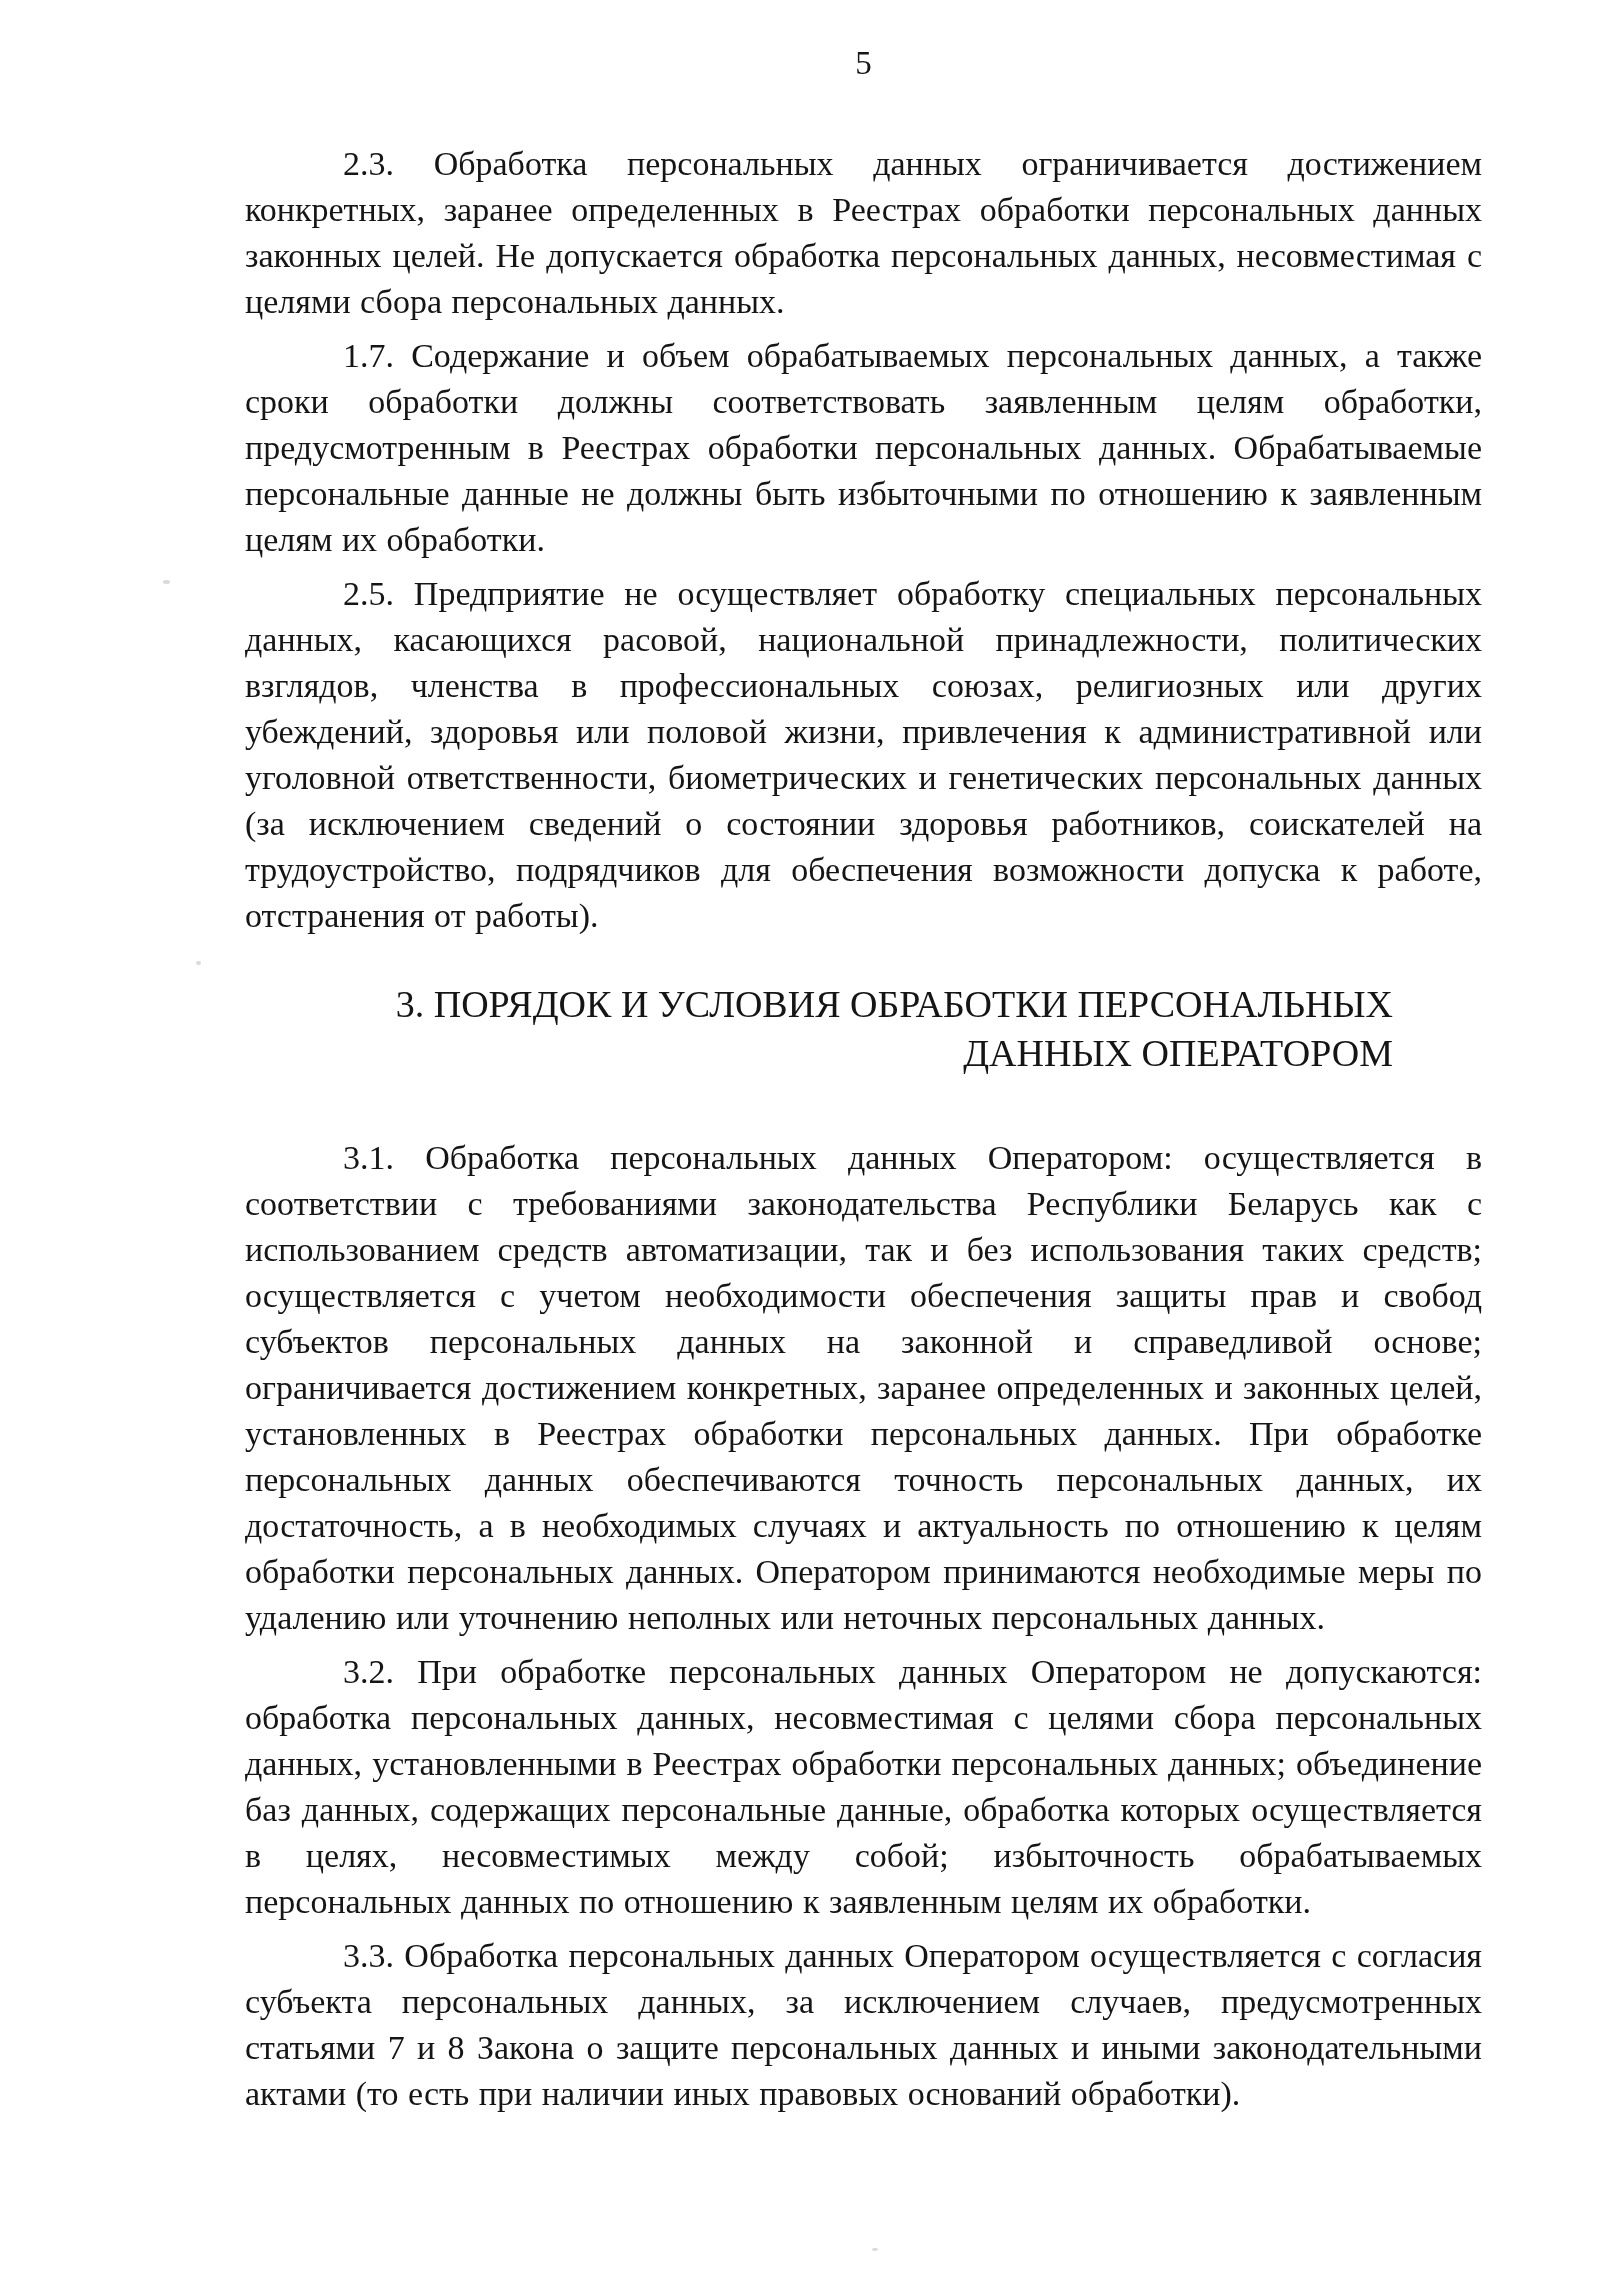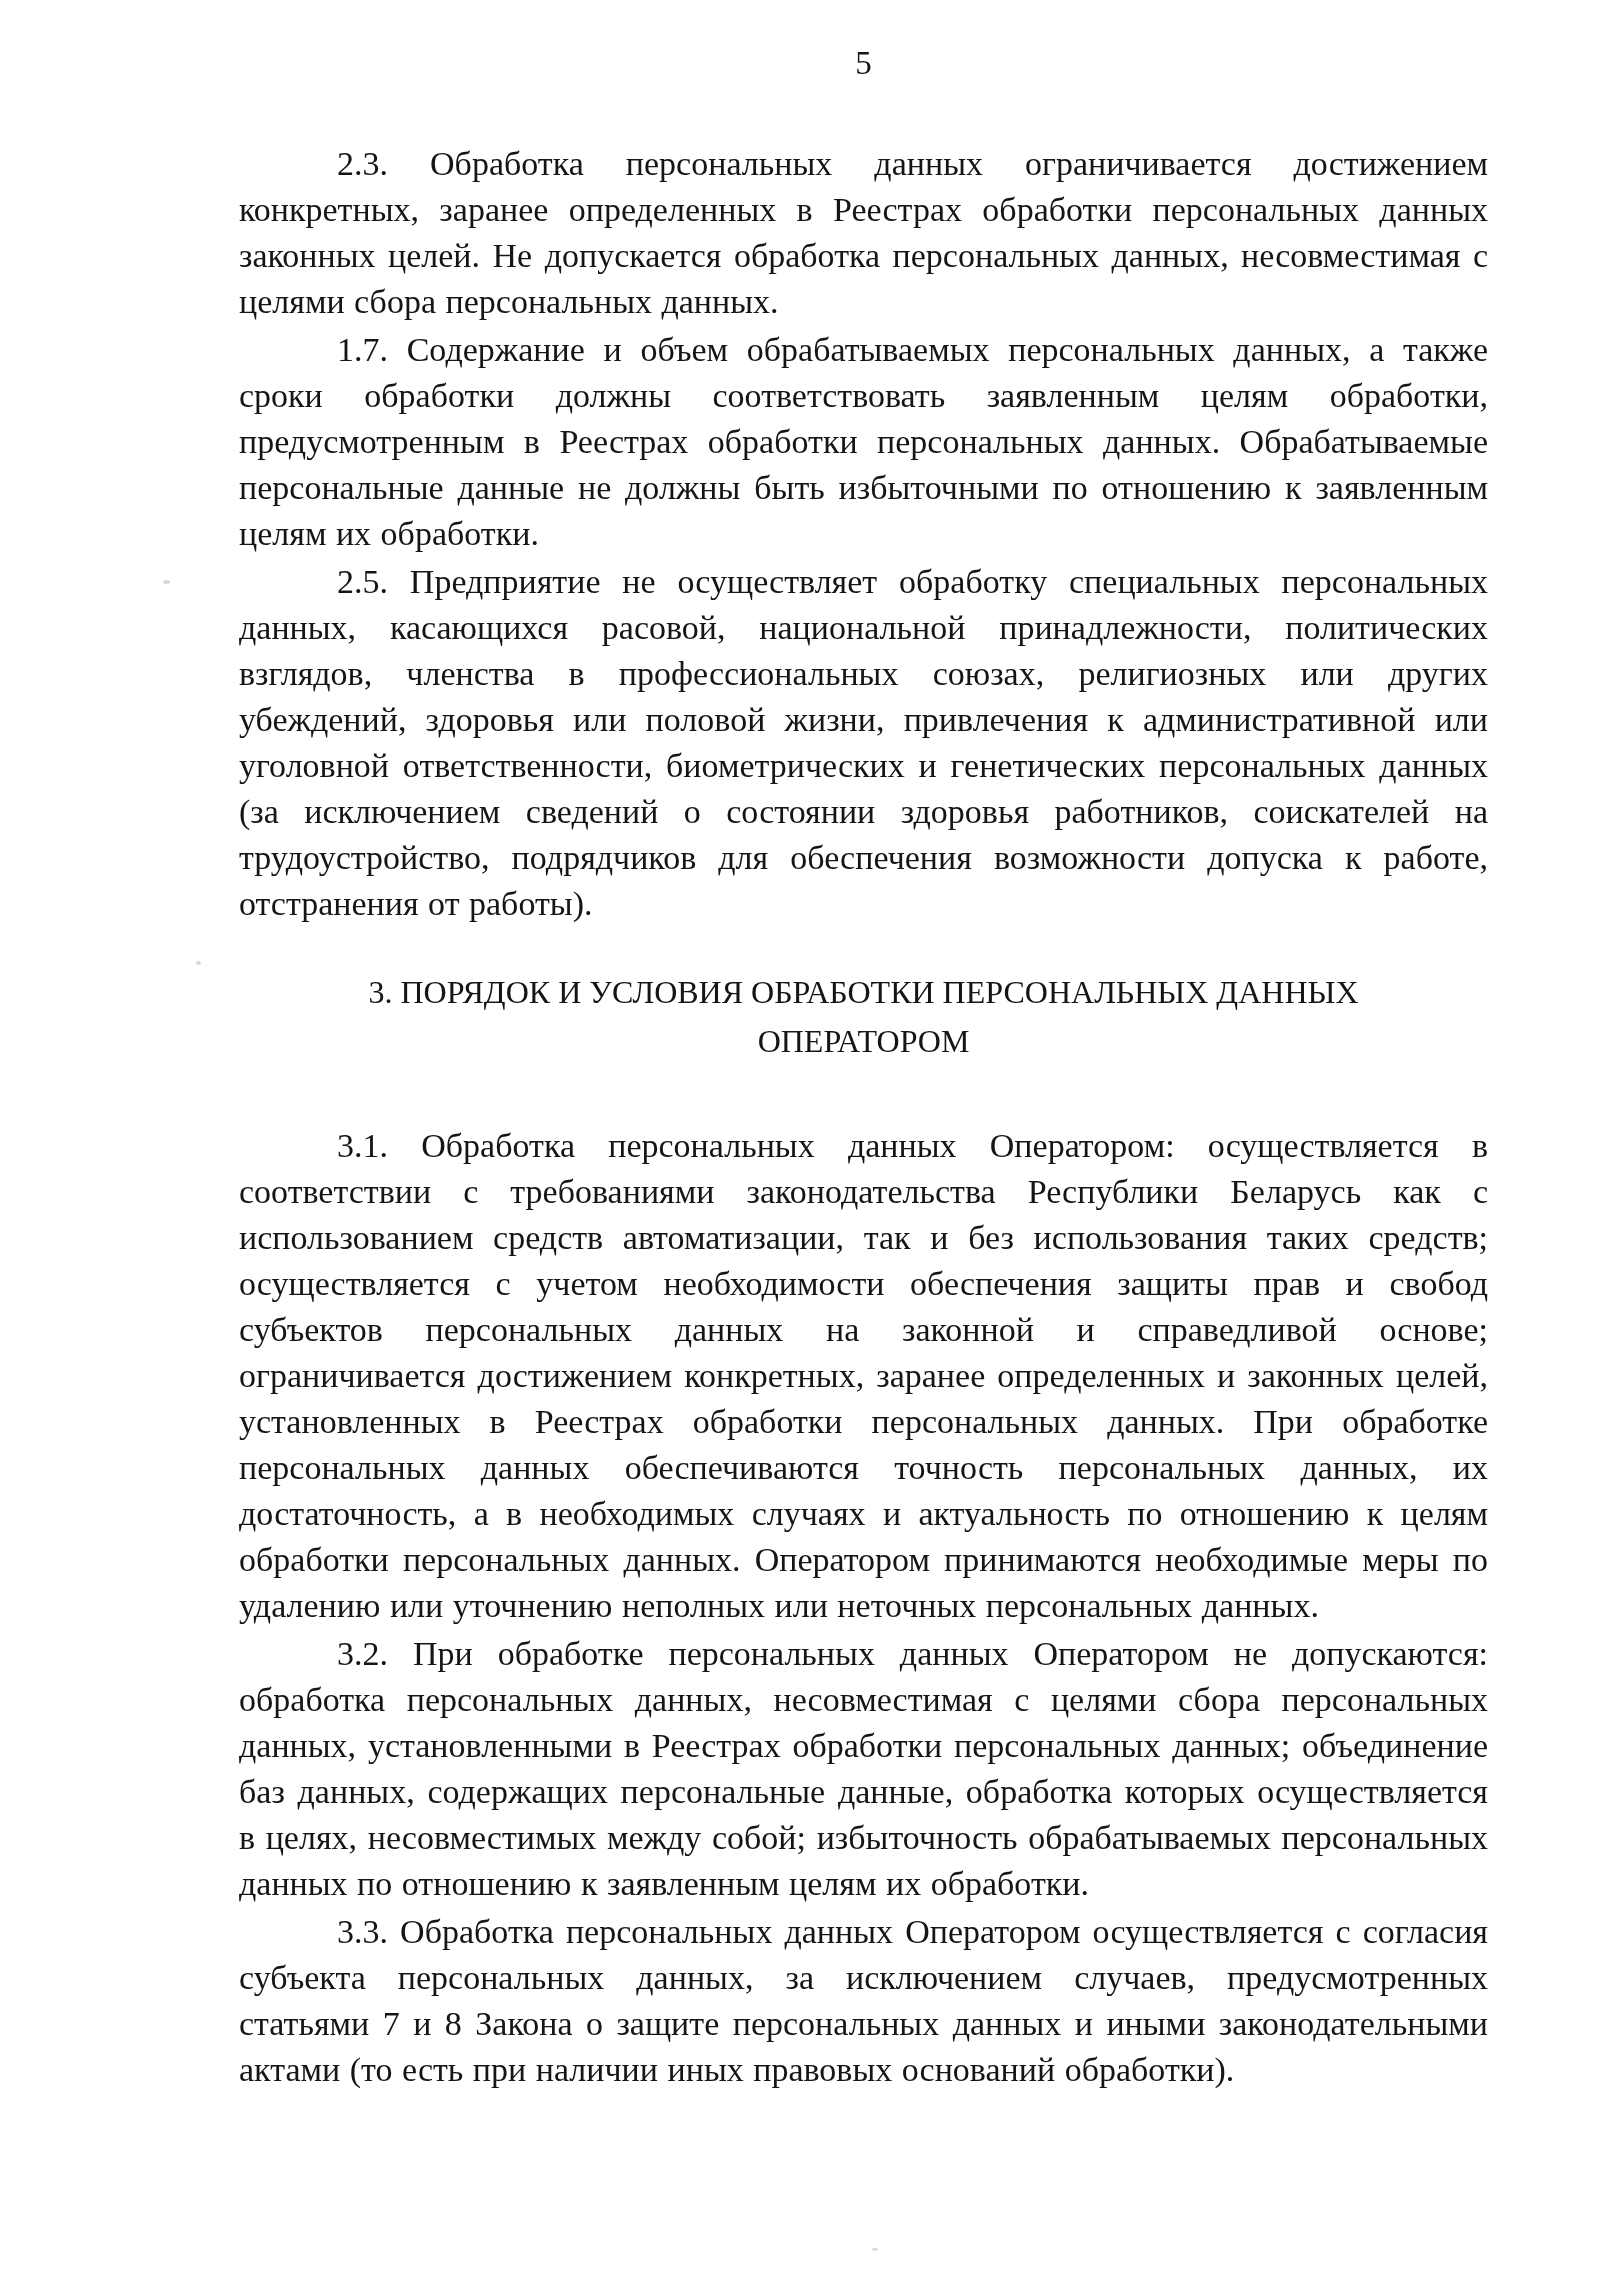--- a/index.html
+++ b/index.html
@@ -19,32 +19,32 @@
     position: relative;
     overflow: hidden;
   }
   .page-number {
     text-align: center;
     font-size: 33px;
     line-height: 45px;
     margin: 0 0 55px 0;
   }
   .para {
-    margin: 2px;
+    margin: 8px;
     font-size: 34px;
     line-height: 46px;
     text-align: justify;
     text-indent: 98px;
     word-spacing: 1px;
   }
   .heading {
-    font-size: 32px;
+    font-size: 38px;
     line-height: 49px;
     font-weight: normal;
-    text-align: center;
+    text-align: right;
     max-width: 1059px;
     margin: 41px auto 57px auto;
     text-indent: 0;
   }
   
   .speck {
     position: absolute;
     background: #b9b9b9;
     border-radius: 50%;
     opacity: 0.55;

